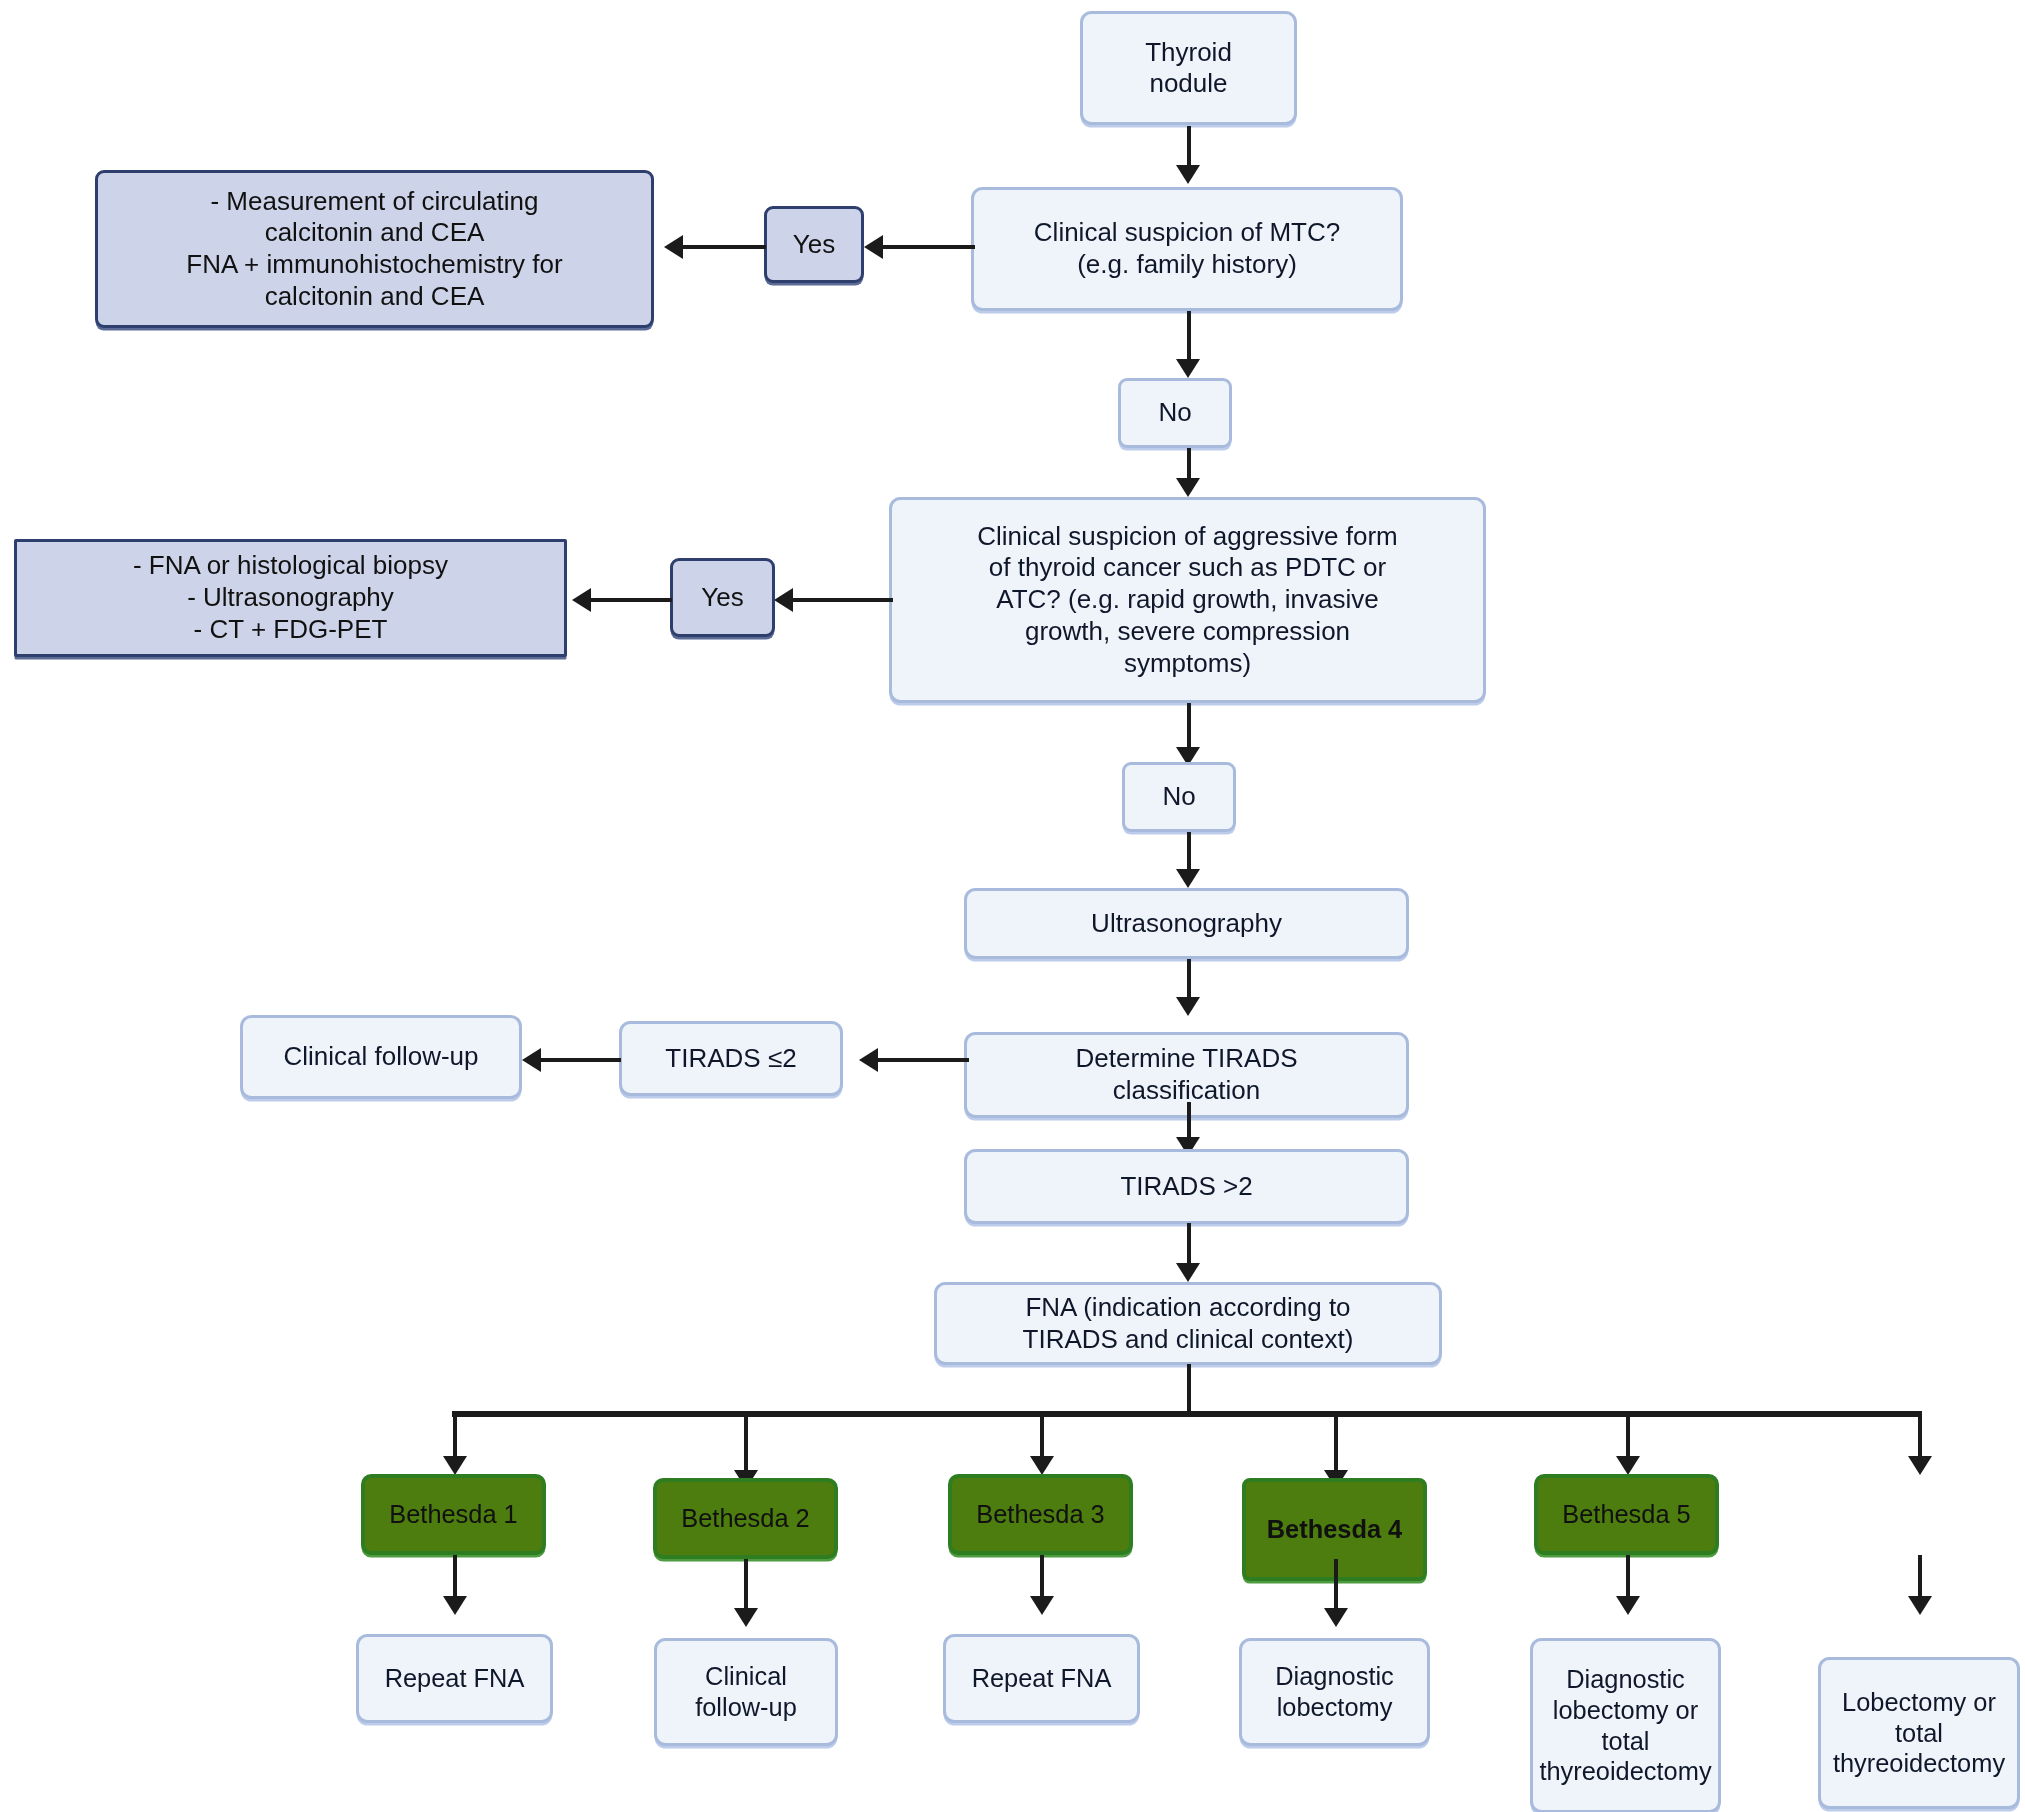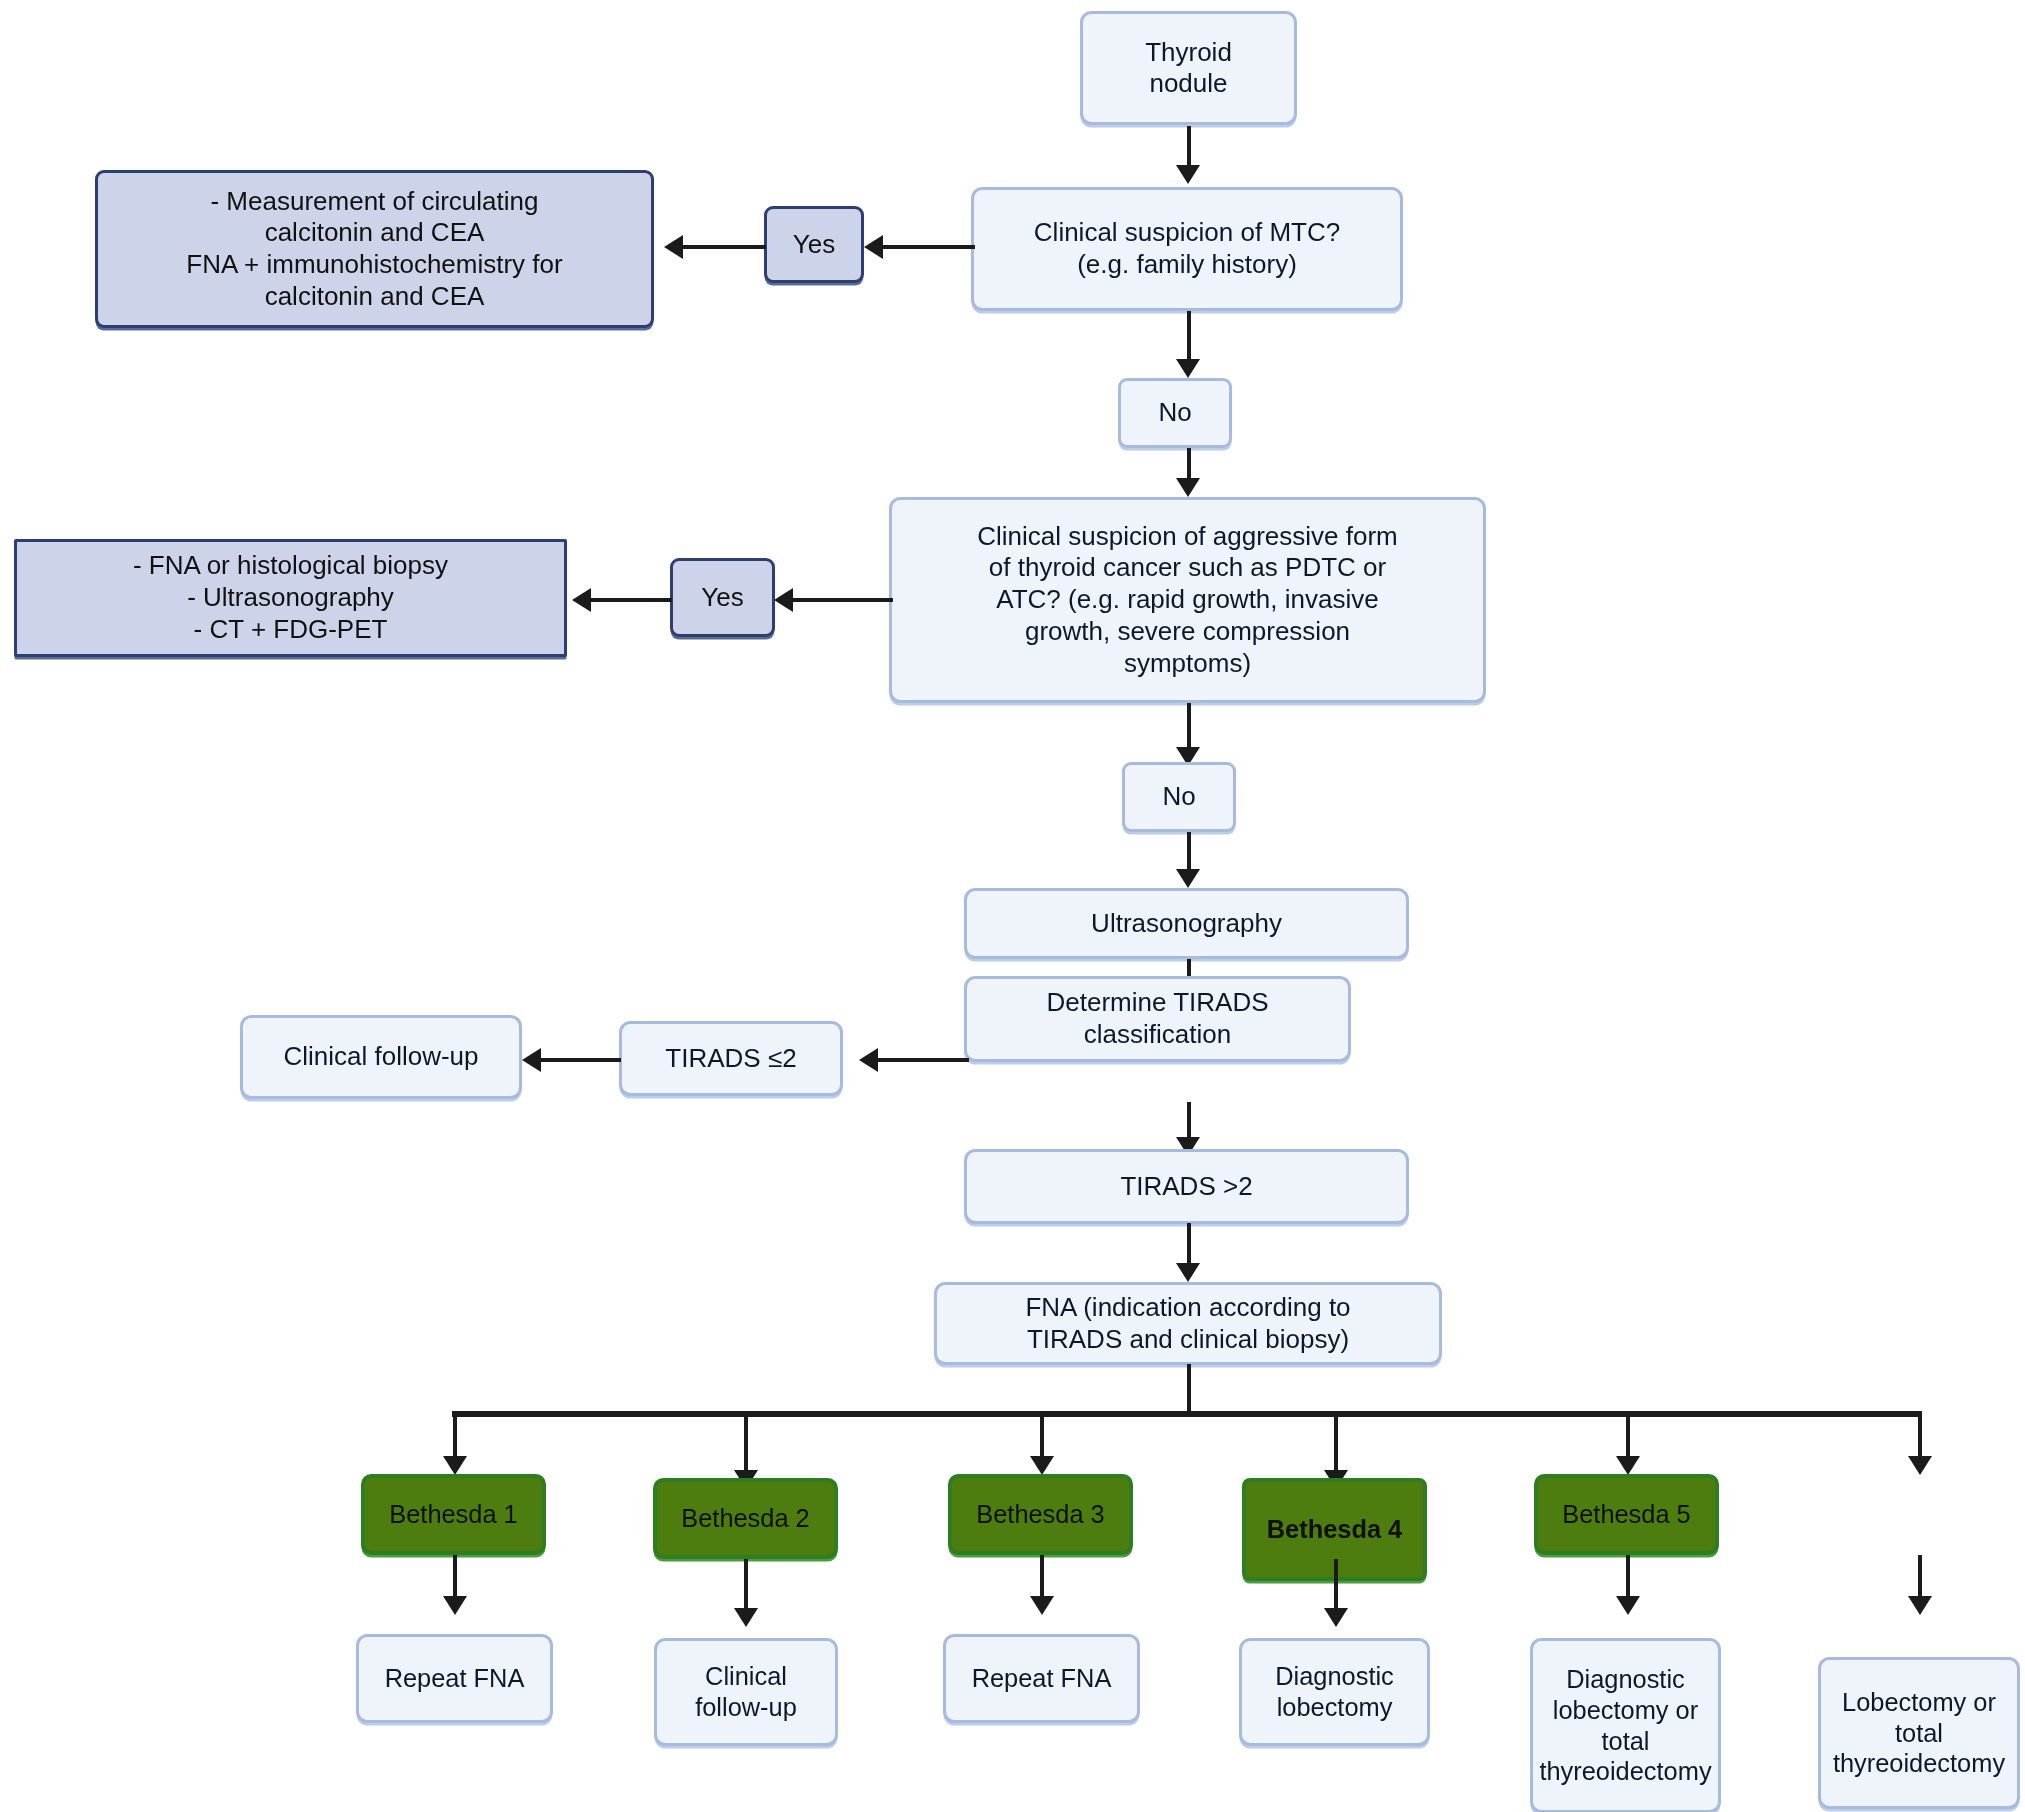--- a/index.html
+++ b/index.html
@@ -152,21 +152,21 @@
   <div class="node blue fs-lg" style="left:1122px; top:762px; width:114px; height:70px; border-radius:9px;">No</div>
 
   <div class="vline" style="left:1187px; top:832px; height:41px;"></div>
   <div class="arrow-down" style="left:1176px; top:869px;"></div>
 
   <div class="node blue fs-lg" style="left:964px; top:888px; width:445px; height:71px;">Ultrasonography</div>
 
   <div class="vline" style="left:1187px; top:959px; height:43px;"></div>
   <div class="arrow-down" style="left:1176px; top:997px;"></div>
 
-  <div class="node blue fs-lg" style="left:964px; top:976px; width:387px; height:86px;">Determine TIRADS
+  <div class="node blue fs-lg" style="left:964px; top:1032px; width:445px; height:86px;">Determine TIRADS
 classification</div>
 
   <div class="hline" style="left:877px; top:1058px; width:92px;"></div>
   <div class="arrow-left" style="left:859px; top:1048px;"></div>
 
   <div class="node blue fs-lg" style="left:619px; top:1021px; width:224px; height:75px;">TIRADS ≤2</div>
 
   <div class="hline" style="left:540px; top:1058px; width:81px;"></div>
   <div class="arrow-left" style="left:522px; top:1048px;"></div>
 
@@ -174,21 +174,21 @@
 
   <div class="vline" style="left:1187px; top:1102px; height:39px;"></div>
   <div class="arrow-down" style="left:1176px; top:1137px;"></div>
 
   <div class="node blue fs-lg" style="left:964px; top:1149px; width:445px; height:75px;">TIRADS &gt;2</div>
 
   <div class="vline" style="left:1187px; top:1223px; height:43px;"></div>
   <div class="arrow-down" style="left:1176px; top:1263px;"></div>
 
   <div class="node blue fs-lg" style="left:934px; top:1282px; width:508px; height:83px;">FNA (indication according to
-TIRADS and clinical biopsy)</div>
+TIRADS and clinical context)</div>
 
   <div class="vline" style="left:1187px; top:1364px; height:50px;"></div>
   <div class="thickbar" style="left:452px; top:1411px; width:1469px;"></div>
 
   <div class="vline" style="left:453px; top:1411px; height:50px;"></div>
   <div class="arrow-down" style="left:443px; top:1456px;"></div>
 
   <div class="vline" style="left:744px; top:1411px; height:64px;"></div>
   <div class="arrow-down" style="left:734px; top:1470px;"></div>
 

